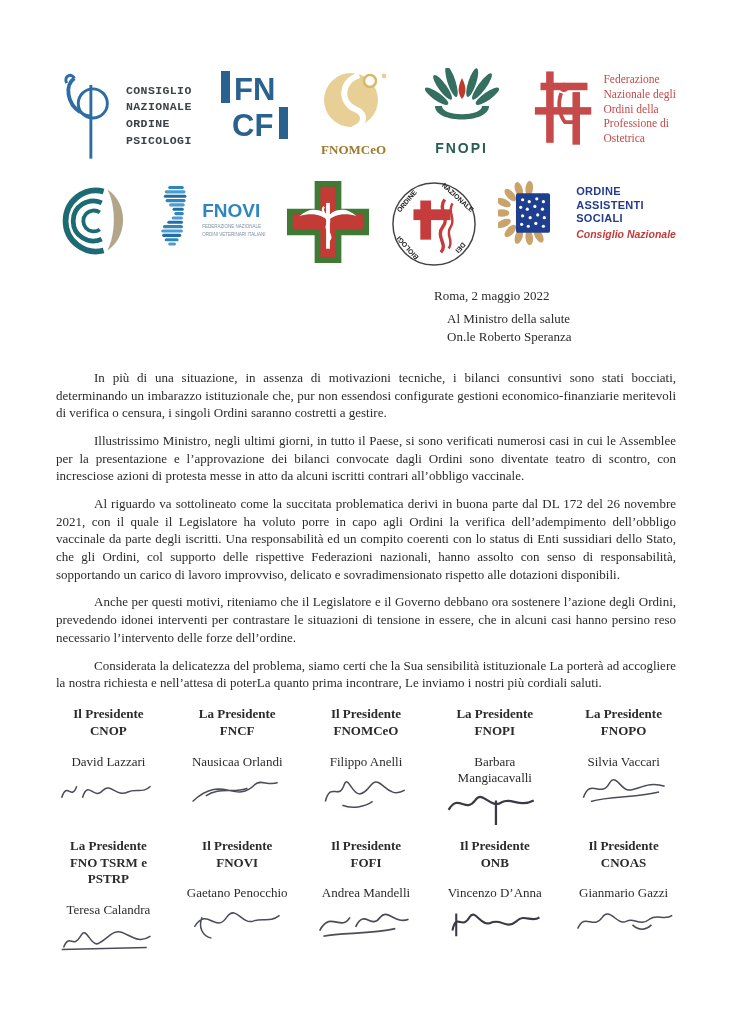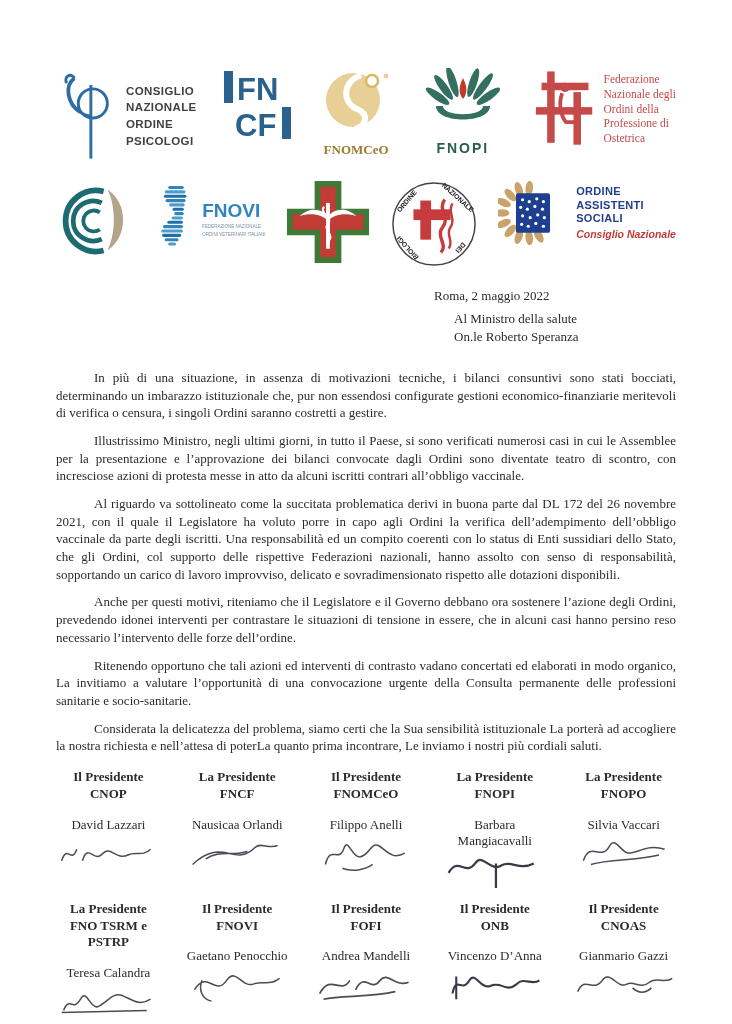--- a/index.html
+++ b/index.html
@@ -6,40 +6,40 @@
   .page{
     width:732px;height:1024px;background:#ffffff;margin:0 auto;
     font-family:"Liberation Serif", serif;color:#2b2b2b;
     overflow:hidden;position:relative;box-sizing:border-box;
     padding:68px 56px 0 56px;
   }
   
   .logo-row{display:flex;justify-content:space-between;align-items:flex-start;}
   .logo-row.second{margin-top:16px;}
   .logo{display:flex;align-items:center;gap:8px;}
-  .cnop-lines{font-family:Liberation Sans, sans-serif;font-weight:bold;font-size:11.5px;
+  .cnop-lines{font-family:Liberation Mono, monospace;font-weight:bold;font-size:11.5px;
     letter-spacing:.4px;color:#3d4247;line-height:1.45;}
   .fnomceo-wrap,.fnopi-wrap{display:flex;flex-direction:column;align-items:center;}
   .fnomceo-label{font-weight:bold;font-size:13px;color:#9c7a2e;margin-top:2px;}
   .fnopi-label{font-family:"Liberation Sans", sans-serif;font-weight:bold;font-size:14px;
     letter-spacing:2px;color:#2a5d52;margin-top:2px;}
   .ostetrica-lines{font-size:11.5px;line-height:1.3;color:#c64a4a;font-weight:normal;}
   .tsrm-lines{font-family:"Liberation Sans", sans-serif;font-weight:bold;color:#17646d;line-height:1.0;}
   .tsrm-l1{font-size:13px;}
   .tsrm-l2,.tsrm-l3{font-size:19px;letter-spacing:.5px;}
   .fnovi-wrap{display:flex;align-items:center;gap:6px;}
   .fnovi-label{font-family:"Liberation Sans", sans-serif;font-weight:bold;font-size:19px;color:#2f86bf;}
   .fnovi-sub{font-family:"Liberation Sans", sans-serif;font-size:4.5px;color:#7a8fa5;line-height:1.3;margin-top:2px;}
   .cnoas-text{font-family:"Liberation Sans", sans-serif;line-height:1.25;}
   .cnoas-line{font-weight:bold;font-size:11px;color:#243c8c;letter-spacing:.3px;}
   .cnoas-sub{font-style:italic;font-weight:bold;font-size:10.5px;color:#c23b3b;margin-top:2px;}
   
   .date-block{margin:20px 4px 0 auto;width:238px;font-size:13px;}
   .date-line{margin-bottom:6px;}
-  .recipient{margin-left:20px;line-height:1.35;}
+  .recipient{margin-left:13px;line-height:1.35;}
   
   .body-text{margin-top:24px;font-size:13px;line-height:1.36;text-align:justify;}
   .body-text p{margin:0 0 10px 0;text-indent:38px;}
   
   .sig-row{display:flex;justify-content:space-between;margin-top:14px;gap:24px;}
   .sig-row.second{margin-top:10px;}
   .sig{width:19.5%;text-align:center;}
   .sig-title,.sig-org{font-weight:bold;font-size:13px;line-height:1.3;}
   .sig-name{font-size:13px;margin-top:14px;}
   .sig-ink{display:block;margin:2px auto 0 auto;}
@@ -230,21 +230,20 @@
       <div>Al Ministro della salute</div>
       <div>On.le Roberto Speranza</div>
     </div>
   </div>
 
   <div class="body-text">
     <p>In più di una situazione, in assenza di motivazioni tecniche, i bilanci consuntivi sono stati bocciati, determinando un imbarazzo istituzionale che, pur non essendosi configurate gestioni economico-finanziarie meritevoli di verifica o censura, i singoli Ordini saranno costretti a gestire.</p>
     <p>Illustrissimo Ministro, negli ultimi giorni, in tutto il Paese, si sono verificati numerosi casi in cui le Assemblee per la presentazione e l’approvazione dei bilanci convocate dagli Ordini sono diventate teatro di scontro, con incresciose azioni di protesta messe in atto da alcuni iscritti contrari all’obbligo vaccinale.</p>
     <p>Al riguardo va sottolineato come la succitata problematica derivi in buona parte dal DL 172 del 26 novembre 2021, con il quale il Legislatore ha voluto porre in capo agli Ordini la verifica dell’adempimento dell’obbligo vaccinale da parte degli iscritti. Una responsabilità ed un compito coerenti con lo status di Enti sussidiari dello Stato, che gli Ordini, col supporto delle rispettive Federazioni nazionali, hanno assolto con senso di responsabilità, sopportando un carico di lavoro improvviso, delicato e sovradimensionato rispetto alle dotazioni disponibili.</p>
     <p>Anche per questi motivi, riteniamo che il Legislatore e il Governo debbano ora sostenere l’azione degli Ordini, prevedendo idonei interventi per contrastare le situazioni di tensione in essere, che in alcuni casi hanno persino reso necessario l’intervento delle forze dell’ordine.</p>
-    <p>Ritenendo opportuno che tali azioni ed interventi di contrasto vadano concertati ed elaborati in modo organico, La invitiamo a valutare l’opportunità di una convocazione urgente della Consulta permanente delle professioni sanitarie e socio-sanitarie.</p>
     <p>Considerata la delicatezza del problema, siamo certi che la Sua sensibilità istituzionale La porterà ad accogliere la nostra richiesta e nell’attesa di poterLa quanto prima incontrare, Le inviamo i nostri più cordiali saluti.</p>
   </div>
 
   <div class="sig-row">
 
     <div class="sig">
       <div class="sig-title">Il Presidente</div>
       <div class="sig-org">CNOP</div>
       <div class="sig-name">David Lazzari</div>
       <svg class="sig-ink" width="104" height="40" viewBox="0 0 110 40">

